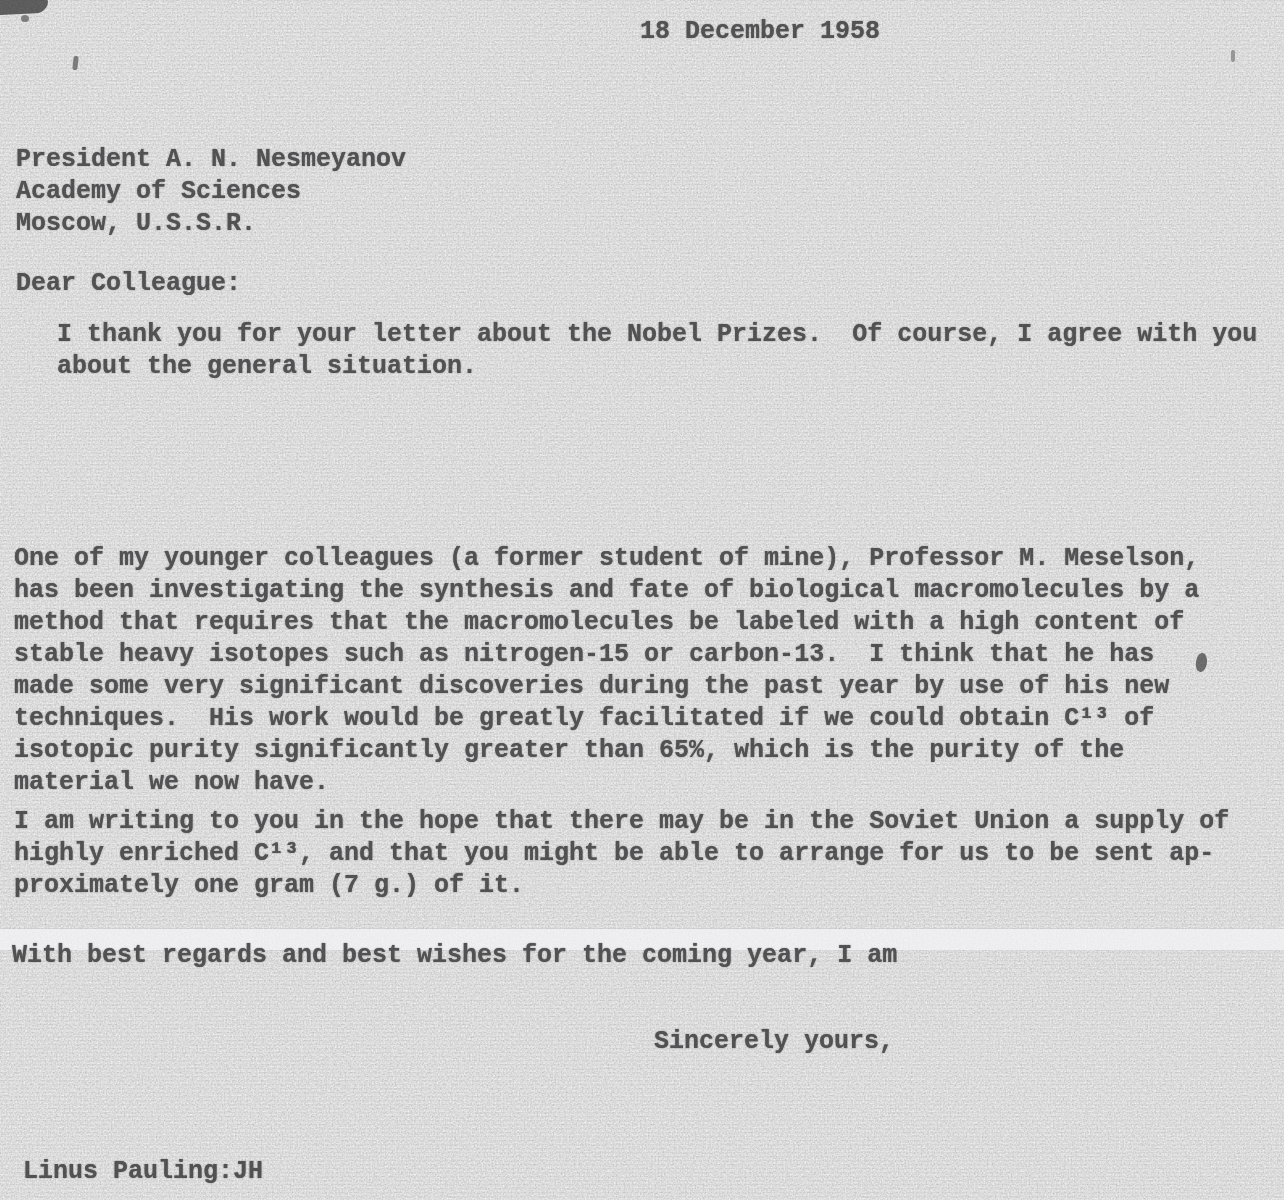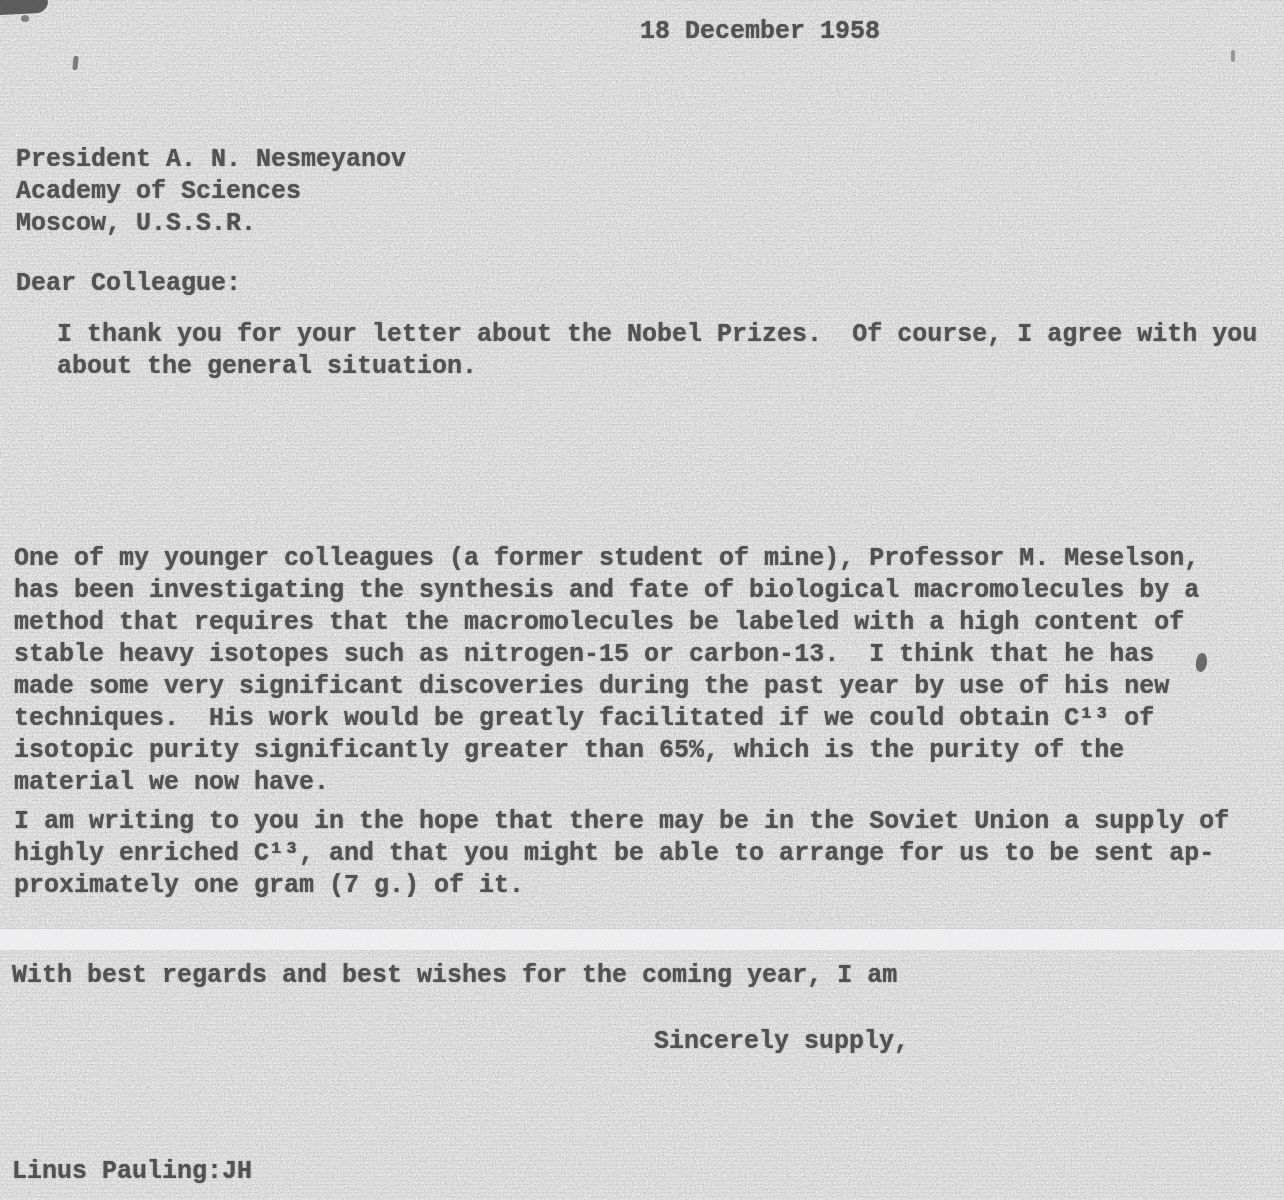--- a/index.html
+++ b/index.html
@@ -64,23 +64,23 @@
     text-shadow: 0 0 1px rgba(30,30,32,0.75), 0 0 2px rgba(50,50,52,0.28);
     white-space: pre-wrap;
   }
   .date-line        { top: 16px;   left: 640px; }
   .recipient        { top: 144px;  left: 16px;  }
   .salutation       { top: 268px;  left: 16px;  }
   .para-1           { top: 319px;  left: 14px; margin-left: 43px;  }
   .para-2           { top: 430px;  left: 14px;  }
   .para-3           { top: 522px;  left: 14px; margin-top: 21px;  }
   .para-4           { top: 806px;  left: 14px;  }
-  .closing-line     { top: 960px;  left: 12px;  }
+  .closing-line     { top: 940px;  left: 12px;  }
   .valediction      { top: 1026px; left: 654px; }
-  .signature-line   { top: 1156px; left: 12px;  }
+  .signature-line   { top: 1156px; left: 23px;  }
   .artifact {
     position: absolute;
     z-index: 5;
     pointer-events: none;
   }
   .corner-blob {
     left: -6px; top: -5px;
     width: 54px; height: 19px;
     background: #1a1a1a;
     border-radius: 0 14px 16px 8px / 0 10px 14px 8px;
@@ -165,21 +165,21 @@
 techniques.  His work would be greatly facilitated if we could obtain C¹³ of
 isotopic purity significantly greater than 65%, which is the purity of the
 material we now have.</div>
 
     <div class="tw para-4">I am writing to you in the hope that there may be in the Soviet Union a supply of
 highly enriched C¹³, and that you might be able to arrange for us to be sent ap-
 proximately one gram (7 g.) of it.</div>
 
     <div class="tw closing-line">With best regards and best wishes for the coming year, I am</div>
 
-    <div class="tw valediction">Sincerely supply,</div>
+    <div class="tw valediction">Sincerely yours,</div>
 
     <div class="tw signature-line">Linus Pauling:JH</div>
 
   </div>
 
   <div class="artifact corner-blob"></div>
   <div class="artifact corner-speck"></div>
   <div class="artifact tick-mark"></div>
   <div class="artifact ink-blot"></div>
   <div class="artifact edge-speck"></div>

